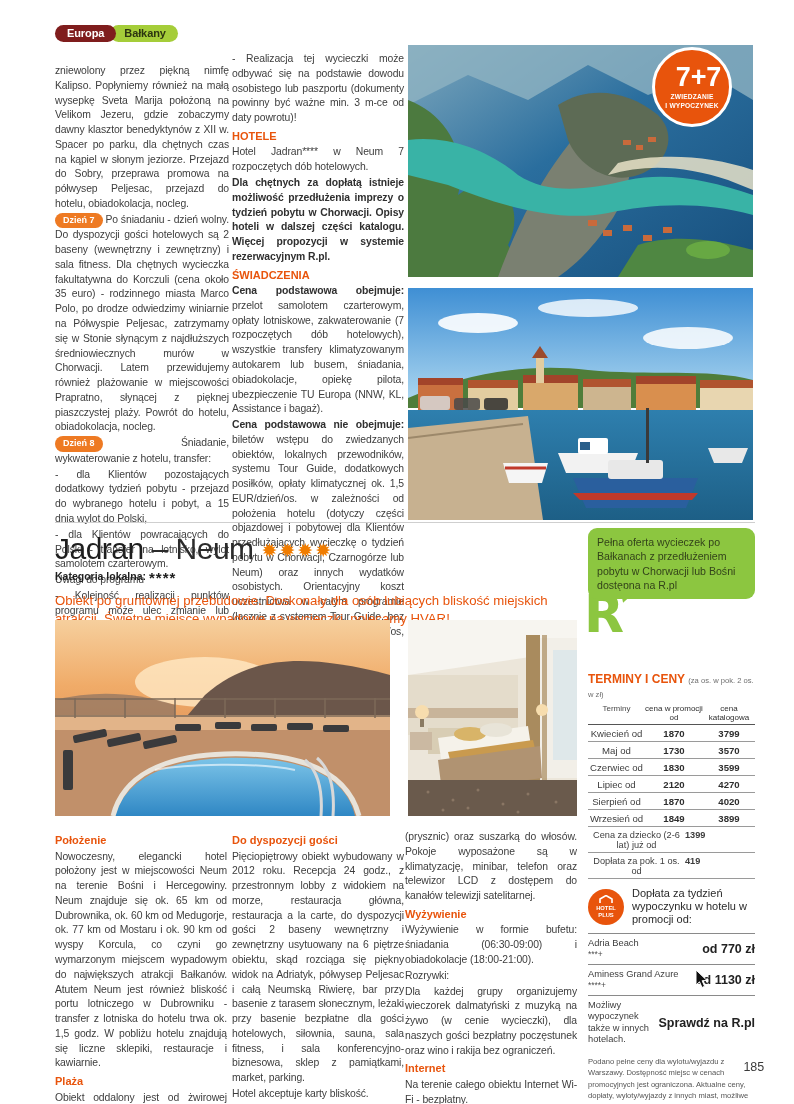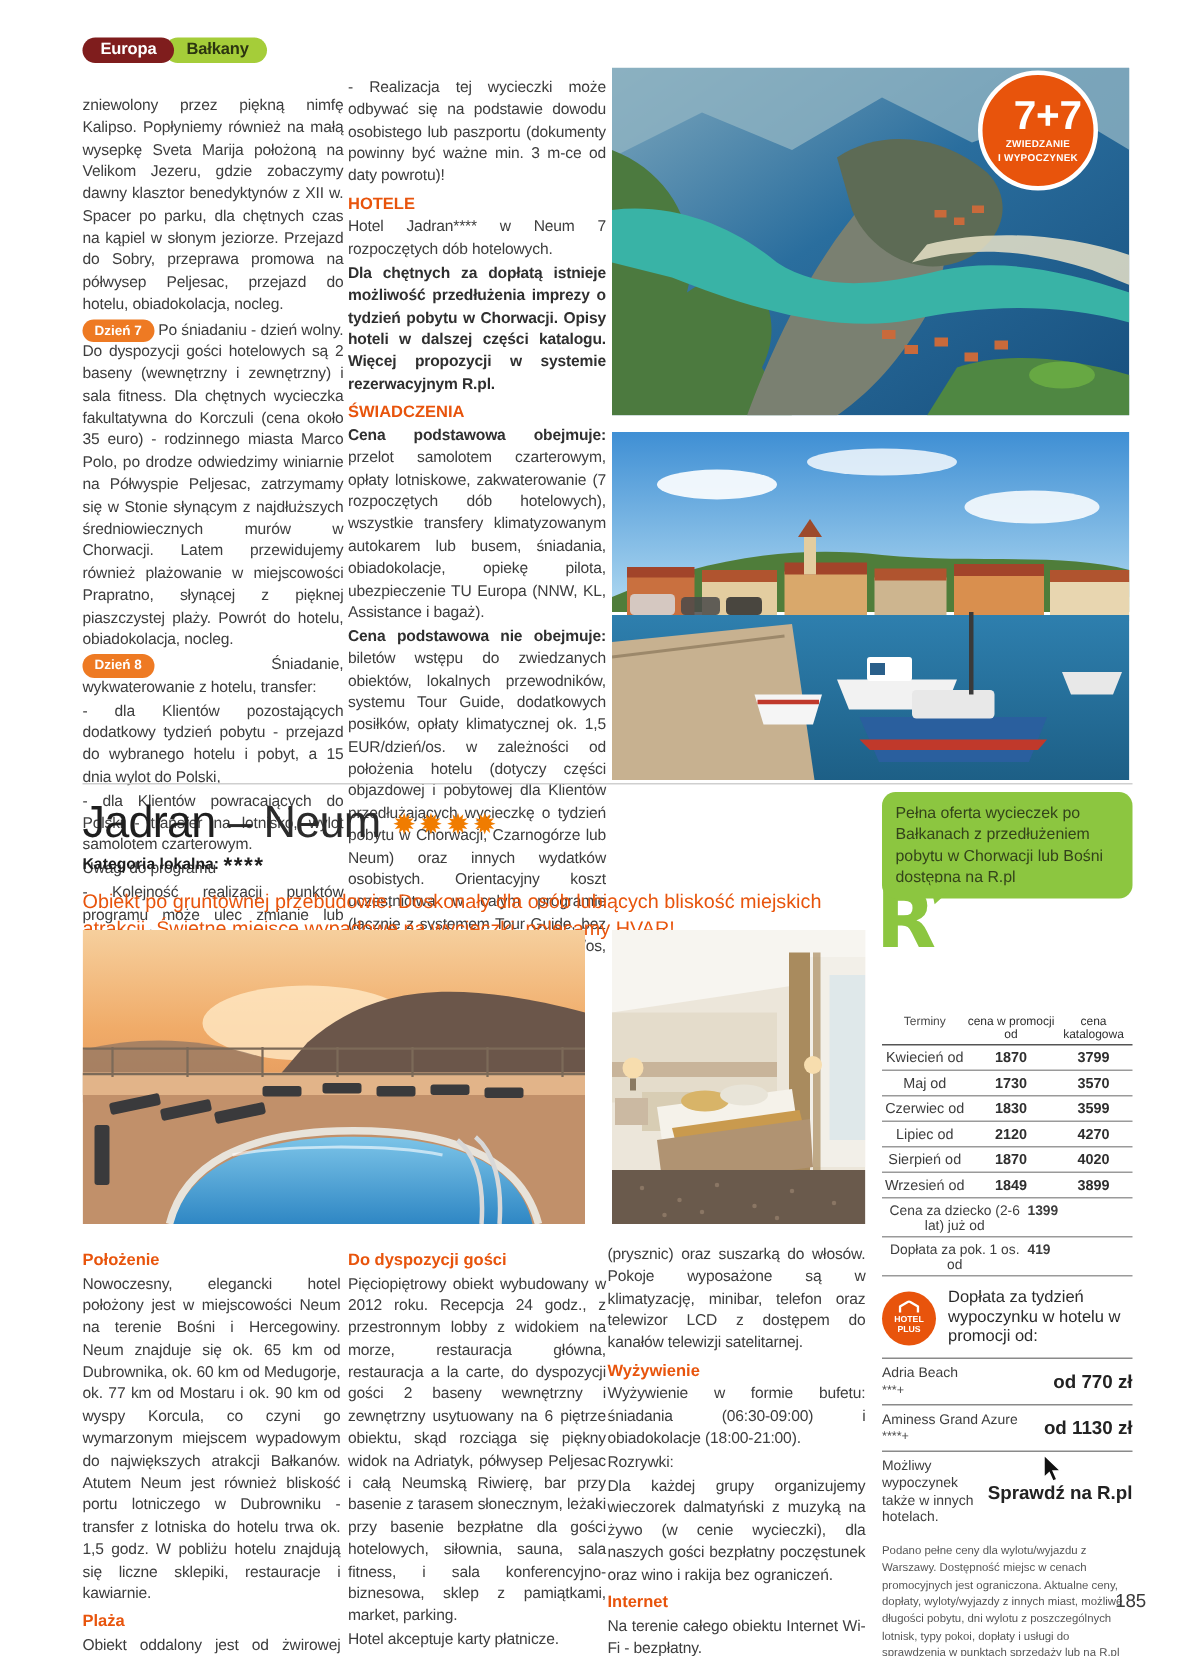--- a/index.html
+++ b/index.html
@@ -328,37 +328,41 @@
   <div class="col" id="desc-col1">
     <p class="orange-h">Położenie</p>
     <p>Nowoczesny, elegancki hotel położony jest w miejscowości Neum na terenie Bośni i Hercegowiny. Neum znajduje się ok. 65 km od Dubrownika, ok. 60 km od Medugorje, ok. 77 km od Mostaru i ok. 90 km od wyspy Korcula, co czyni go wymarzonym miejscem wypadowym do największych atrakcji Bałkanów. Atutem Neum jest również bliskość portu lotniczego w Dubrowniku - transfer z lotniska do hotelu trwa ok. 1,5 godz. W pobliżu hotelu znajdują się liczne sklepiki, restauracje i kawiarnie.</p>
     <p class="orange-h">Plaża</p>
     <p>Obiekt oddalony jest od żwirowej plaży ok. 350 m, na którą codziennie wozi naszych gości bezpłatny bus hotelowy. Leżaki na plaży – płatne (ok. 2 EUR).</p>
   </div>
 
   <div class="col" id="desc-col2">
     <p class="orange-h">Do dyspozycji gości</p>
     <p>Pięciopiętrowy obiekt wybudowany w 2012 roku. Recepcja 24 godz., z przestronnym lobby z widokiem na morze, restauracja główna, restauracja a la carte, do dyspozycji gości 2 baseny wewnętrzny i zewnętrzny usytuowany na 6 piętrze obiektu, skąd rozciąga się piękny widok na Adriatyk, półwysep Peljesac i całą Neumską Riwierę, bar przy basenie z tarasem słonecznym, leżaki przy basenie bezpłatne dla gości hotelowych, siłownia, sauna, sala fitness, i sala konferencyjno-biznesowa, sklep z pamiątkami, market, parking.</p>
-    <p>Hotel akceptuje karty płatnicze.</p>
+    <p>Hotel akceptuje karty bliskość.</p>
 
   </div>
 
   <div class="col" id="desc-col3">
     <p>(prysznic) oraz suszarką do włosów. Pokoje wyposażone są w klimatyzację, minibar, telefon oraz telewizor LCD z dostępem do kanałów telewizji satelitarnej.</p>
     <p class="orange-h">Wyżywienie</p>
     <p>Wyżywienie w formie bufetu: śniadania (06:30-09:00) i obiadokolacje (18:00-21:00).</p>
     <p>Rozrywki:</p>
     <p>Dla każdej grupy organizujemy wieczorek dalmatyński z muzyką na żywo (w cenie wycieczki), dla naszych gości bezpłatny poczęstunek oraz wino i rakija bez ograniczeń.</p>
     <p class="orange-h">Internet</p>
     <p>Na terenie całego obiektu Internet Wi-Fi - bezpłatny.</p>
 
   </div>
 
   <div id="rail">
 
+    <div id="pt-title">
+      <span>TERMINY I CENY</span>
+      <span class="note">(za os. w pok. 2 os. w zł)</span>
+    </div>
 
     <div class="pt-head">
       <span class="pt-c1">Terminy</span>
       <span class="pt-c2" style="font-weight:normal">cena w promocji od</span>
       <span class="pt-c3" style="font-weight:normal">cena katalogowa</span>
     </div>
 
     <div class="pt-row">
         <span class="pt-c1">Kwiecień od</span>
         <span class="pt-c2">1870</span>

